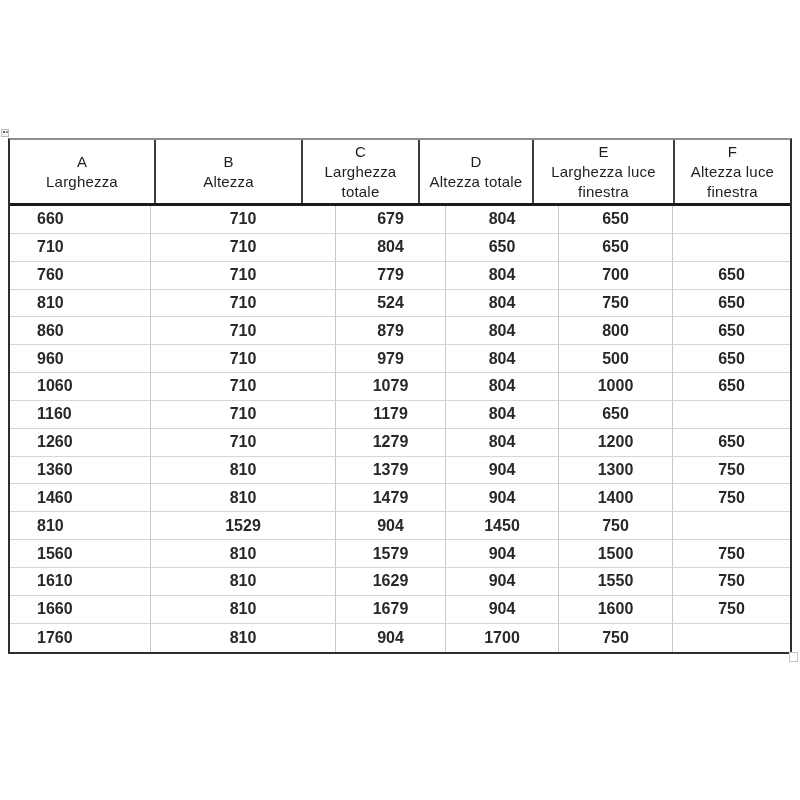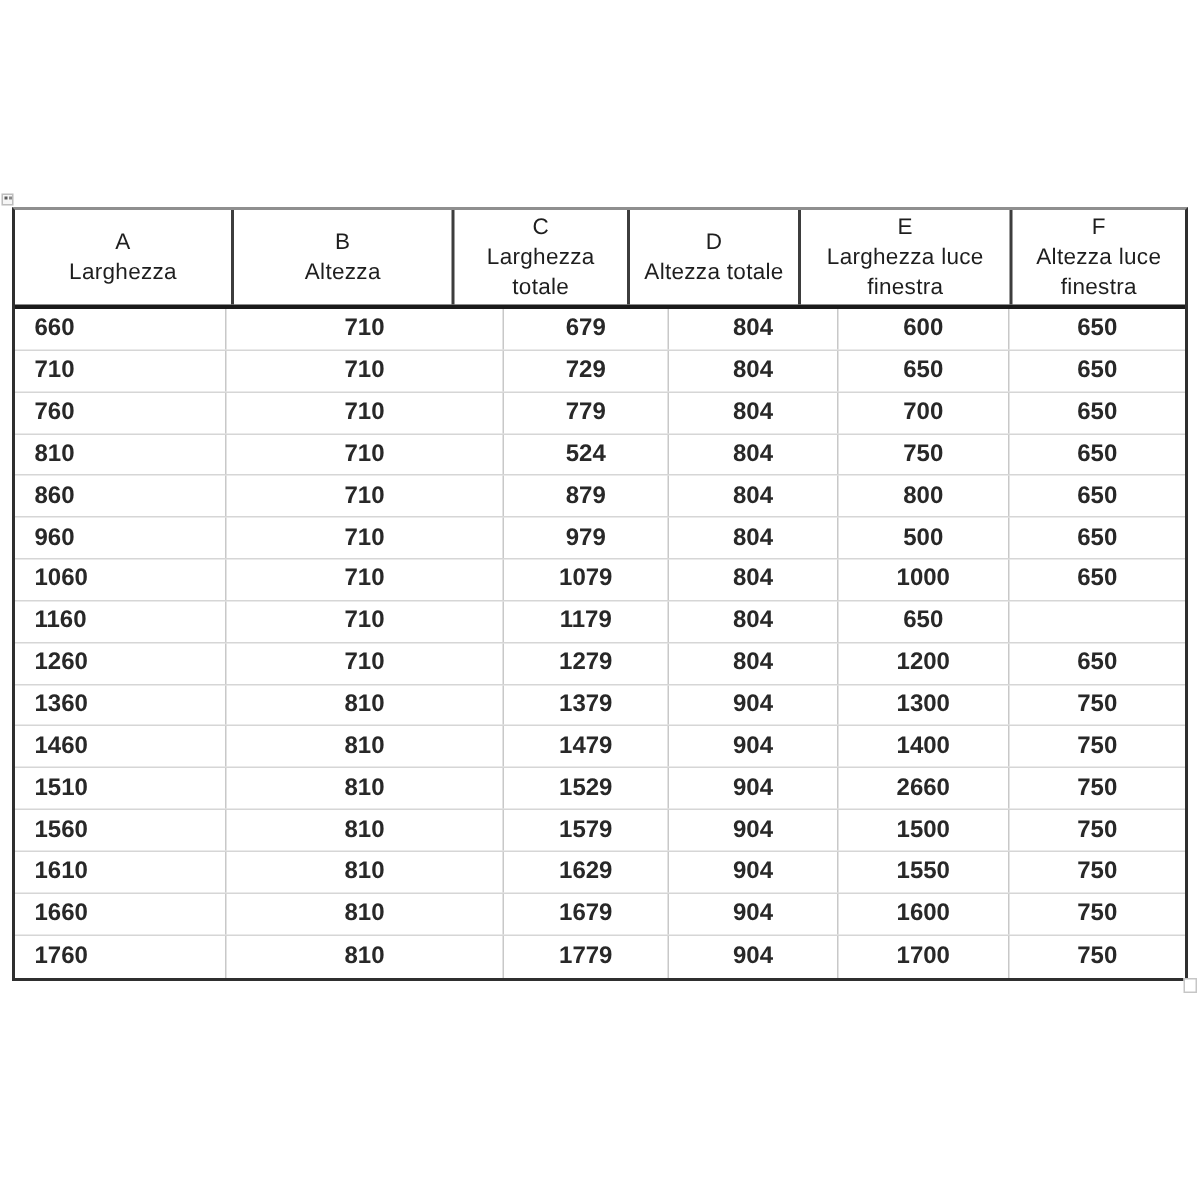--- a/index.html
+++ b/index.html
@@ -66,21 +66,21 @@
   .td {
     box-sizing: border-box;
     border-right: 1px solid #c8c8c8;
     display: flex;
     align-items: center;
     justify-content: center;
     font-size: 16px;
     font-weight: 600;
     color: #282828;
   }
-  .tr > :nth-child(1) { flex: 0 0 141px; justify-content: flex-start; padding-left: 13px; }
+  .tr > :nth-child(1) { flex: 0 0 141px; justify-content: flex-start; padding-left: 27px; }
   .tr > :nth-child(2) { flex: 0 0 185px; }
   .tr > :nth-child(3) { flex: 0 0 110px; text-align: right; }
   .tr > :nth-child(4) { flex: 0 0 113px; }
   .tr > :nth-child(5) { flex: 0 0 114px; }
   .tr > :nth-child(6) { flex: 1; border-right: none; }
 
   
   .artifact-tl {
     position: absolute;
     left: 1px;
@@ -136,27 +136,25 @@
 Altezza luce
 finestra</div>
   </div>
 
   <div class="tbody">
     <div class="tr">
       <div class="td">660</div>
       <div class="td">710</div>
       <div class="td">679</div>
       <div class="td">804</div>
-      <div class="td">600</div>
-      <div class="td">650</div>
-    </div>
-    <div class="tr">
-      <div class="td">710</div>
-      <div class="td">710</div>
-      <div class="td">729</div>
+      <div class="td">650</div>
+    </div>
+    <div class="tr">
+      <div class="td">710</div>
+      <div class="td">710</div>
       <div class="td">804</div>
       <div class="td">650</div>
       <div class="td">650</div>
     </div>
     <div class="tr">
       <div class="td">760</div>
       <div class="td">710</div>
       <div class="td">779</div>
       <div class="td">804</div>
       <div class="td">700</div>
@@ -219,25 +217,24 @@
     </div>
     <div class="tr">
       <div class="td">1460</div>
       <div class="td">810</div>
       <div class="td">1479</div>
       <div class="td">904</div>
       <div class="td">1400</div>
       <div class="td">750</div>
     </div>
     <div class="tr">
-      <div class="td">1510</div>
       <div class="td">810</div>
       <div class="td">1529</div>
       <div class="td">904</div>
-      <div class="td">2660</div>
+      <div class="td">1450</div>
       <div class="td">750</div>
     </div>
     <div class="tr">
       <div class="td">1560</div>
       <div class="td">810</div>
       <div class="td">1579</div>
       <div class="td">904</div>
       <div class="td">1500</div>
       <div class="td">750</div>
     </div>
@@ -253,21 +250,20 @@
       <div class="td">1660</div>
       <div class="td">810</div>
       <div class="td">1679</div>
       <div class="td">904</div>
       <div class="td">1600</div>
       <div class="td">750</div>
     </div>
     <div class="tr">
       <div class="td">1760</div>
       <div class="td">810</div>
-      <div class="td">1779</div>
       <div class="td">904</div>
       <div class="td">1700</div>
       <div class="td">750</div>
     </div>
   </div>
 </div>
 
 <div class="artifact-br"></div>
 
 </body></html>

